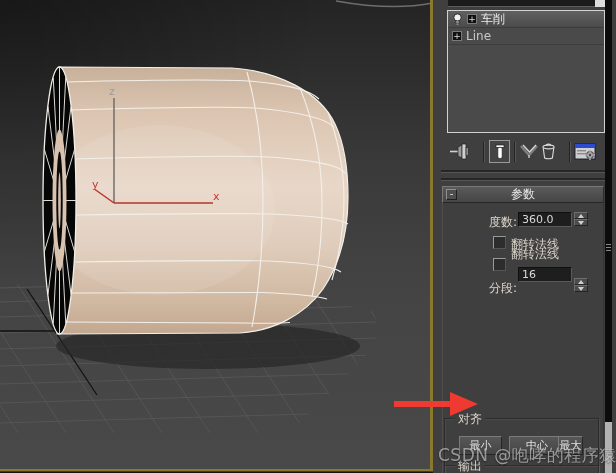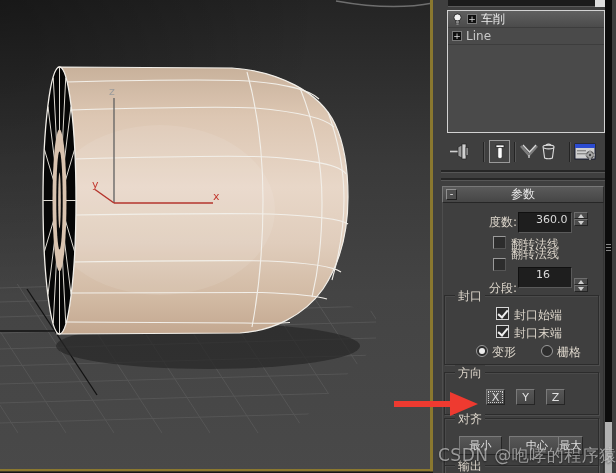--- a/index.html
+++ b/index.html
@@ -42,23 +42,23 @@
     border:1px solid #787878;border-bottom-color:#262626;border-right-color:#2e2e2e;
     display:flex;align-items:center;justify-content:center;
     font-size:12px;color:#e8e8e8;cursor:pointer;}
   .minus-box{position:absolute;left:3px;top:2px;width:11px;height:11px;background:#4e4e4e;
     border:1px solid #909090;border-bottom-color:#1f1f1f;border-right-color:#1f1f1f;
     font-size:10px;line-height:8px;text-align:center;color:#e0e0e0;}
   .rollout-content{position:absolute;left:0;top:17px;width:162px;height:270px;overflow:hidden;
     box-shadow:inset 1px 0 0 #4e4e4e, inset -1px 0 0 #343434;}
 
   .lbl{position:absolute;font-size:12px;color:#ddd6cb;white-space:nowrap;}
-  .spin-field{position:absolute;width:54px;height:21px;background:#1e1e1e;
+  .spin-field{position:absolute;width:54px;height:15px;background:#1e1e1e;
     border:1px solid #101010;border-bottom-color:#5a5a5a;border-right-color:#5a5a5a;
-    color:#dadada;font-size:11px;line-height:13px;padding-left:17px;}
+    color:#dadada;font-size:11px;line-height:13px;padding-left:3px;}
   .spinner{position:absolute;width:14px;height:15px;}
   .spin-btn{position:relative;width:14px;height:7px;background:#4c4c4c;
     border:1px solid #242424;border-top-color:#6e6e6e;border-left-color:#6e6e6e;}
   .spin-btn.up::after,.spin-btn.dn::after{content:"";position:absolute;left:3px;border-left:3px solid transparent;border-right:3px solid transparent;}
   .spin-btn.up::after{top:1px;border-bottom:4px solid #cfcfcf;}
   .spin-btn.dn::after{top:1px;border-top:4px solid #cfcfcf;}
 
   .checkbox{position:absolute;width:13px;height:13px;background:#2d2d2d;
     border:1px solid #9a9a9a;border-bottom-color:#555;border-right-color:#555;}
   .checkbox.on{border-color:#d6d6d6;}
@@ -297,38 +297,21 @@
         <span class="checkbox" style="left:51px;top:55px"></span>
         <span class="lbl" style="left:69px;top:43px">翻转法线</span>
 
         <span class="lbl" style="left:14px;top:77px;width:61px;text-align:right">分段:</span>
         <div class="spin-field" style="left:76px;top:64px">16</div>
         <div class="spinner" style="left:132px;top:75px">
           <div class="spin-btn up"></div>
           <div class="spin-btn dn"></div>
         </div>
 
-        <div class="group" style="left:2px;top:92px;width:155px;height:70px">
-          <span class="group-title">封口</span>
-          <span class="checkbox on" style="left:51px;top:11px"></span>
-          <span class="lbl" style="left:69px;top:11px">封口始端</span>
-          <span class="checkbox on" style="left:51px;top:29px"></span>
-          <span class="lbl" style="left:69px;top:29px">封口末端</span>
-          <span class="radio on" style="left:31px;top:49px"></span>
-          <span class="lbl" style="left:47px;top:48px">变形</span>
-          <span class="radio" style="left:96px;top:49px"></span>
-          <span class="lbl" style="left:112px;top:48px">栅格</span>
-        </div>
-
-        <div class="group" style="left:2px;top:169px;width:155px;height:43px">
-          <span class="group-title">方向</span>
-          <div class="btn focused" style="left:41px;top:16px;width:19px;height:16px">X</div>
-          <div class="btn" style="left:71px;top:16px;width:19px;height:16px">Y</div>
-          <div class="btn" style="left:101px;top:16px;width:19px;height:16px">Z</div>
-        </div>
+
 
         <div class="group" style="left:2px;top:215px;width:155px;height:58px">
           <span class="group-title">对齐</span>
           <div class="btn" style="left:14px;top:17px;width:43px;height:19px">最小</div>
           <div class="btn" style="left:64px;top:17px;width:56px;height:19px">中心</div>
           <div class="btn" style="left:113px;top:17px;width:25px;height:19px">最大</div>
         </div>
 
         <div class="group" style="left:2px;top:262px;width:155px;height:20px">
           <span class="group-title">输出</span>

